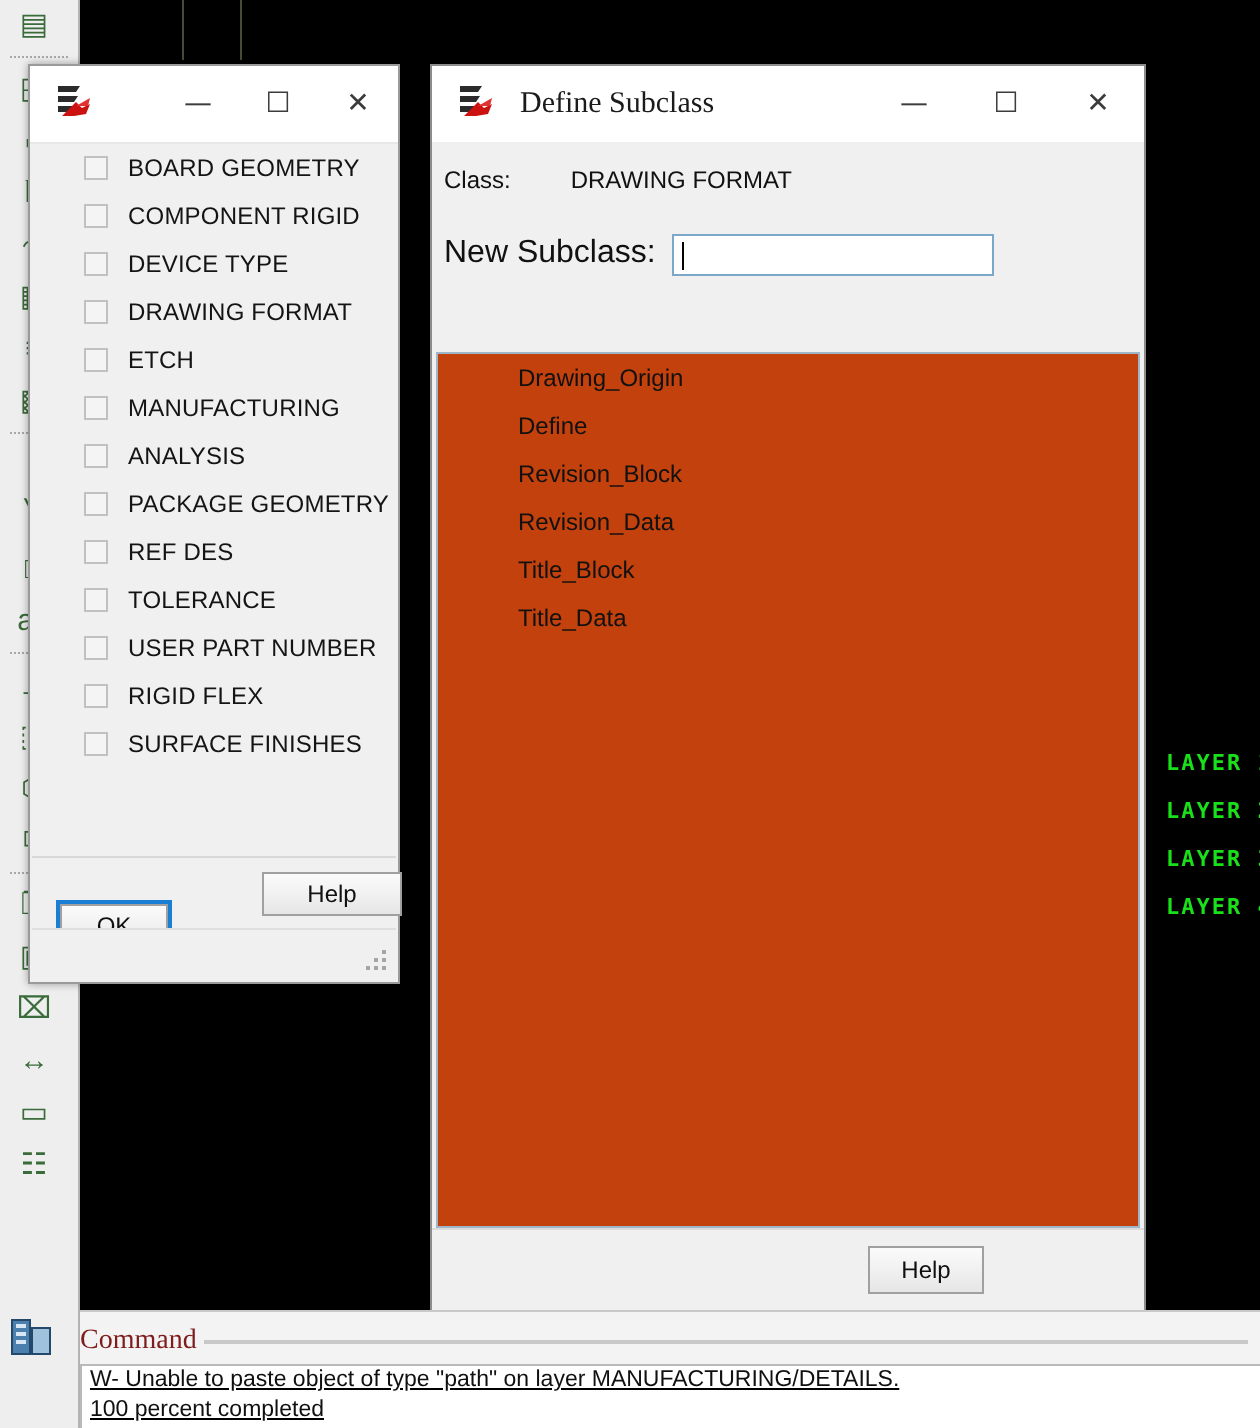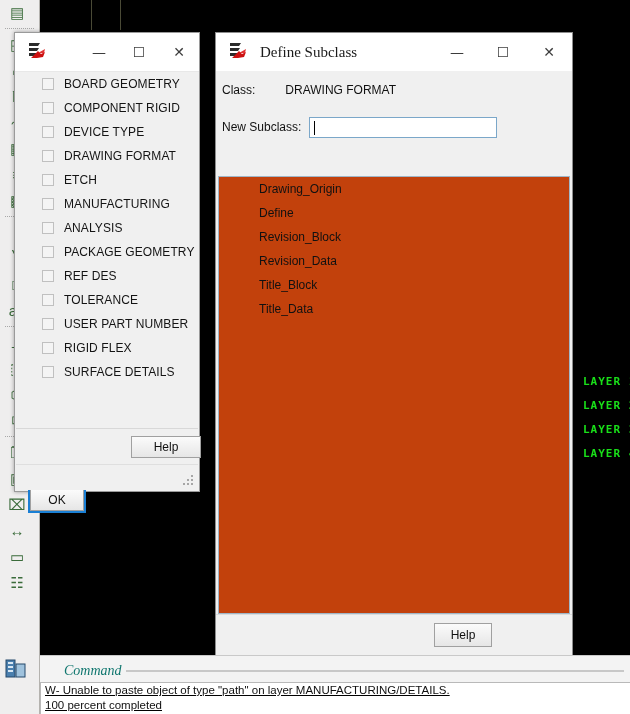--- a/index.html
+++ b/index.html
@@ -178,21 +178,21 @@
     display: flex;
     align-items: center;
     justify-content: center;
     box-sizing: border-box;
     font-family: "Liberation Sans", sans-serif;
   }
   .btn.default {
     outline: 2px solid #1a7fd4;
     outline-offset: 0px;
   }
-  #ok-btn   { left: 14px;  top: 23px; width: 54px; height: 22px; margin-top: 37px; }
+  #ok-btn   { left: 14px;  top: 23px; width: 54px; height: 22px; }
   #help-btn-left { left: 115px; top: 7px; width: 70px; height: 22px; }
 
   .class-resize {
     position: absolute;
     left: 1px; right: 1px; bottom: 1px;
     height: 25px;
     background: #f0f0f0;
     border-top: 1px solid #dfdfdf;
   }
   .grip {
@@ -238,21 +238,21 @@
   .newsub-row {
     position: absolute;
     left: 0; top: 44px;
     height: 24px;
     display: flex;
     align-items: center;
     width: 100%;
   }
   .newsub-row .lbl {
     margin-left: 6px;
-    font-size: 12px;
+    font-size: 16px;
     color: #111;
     white-space: nowrap;
   }
   .newsub-input {
     margin-left: 8px;
     flex: 1;
     margin-right: 75px;
     height: 21px;
     background: #ffffff;
     border: 1px solid #7ba7c9;
@@ -314,25 +314,24 @@
     border-top: 1px solid #c9c9c9;
     box-sizing: border-box;
   }
   .cmd-label-row {
     position: absolute;
     left: 0; top: 4px; right: 0; height: 22px;
     display: flex;
     align-items: center;
   }
   .cmd-label {
-    margin-left: 24px;
+    margin-left: 0;
     font-size: 14px;
     font-family: "Liberation Serif", serif;
-    color: #0f766e;
-    font-style: italic;
+    color: #7f1d1d;
   }
   .cmd-rule {
     flex: 1;
     height: 2px;
     margin-left: 4px;
     margin-right: 6px;
     background: #c8c8c8;
   }
   .console {
     position: absolute;
@@ -510,21 +509,21 @@
         <div class="class-item">
           <span class="cb"></span>
           <span class="class-label">USER PART NUMBER</span>
         </div>
         <div class="class-item">
           <span class="cb"></span>
           <span class="class-label">RIGID FLEX</span>
         </div>
         <div class="class-item">
           <span class="cb"></span>
-          <span class="class-label">SURFACE DETAILS</span>
+          <span class="class-label">SURFACE FINISHES</span>
         </div>
       </div>
 
     <div class="class-footer">
       <div class="btn default" id="ok-btn">OK</div>
       <div class="btn" id="help-btn-left">Help</div>
     </div>
 
     <div class="class-resize">
       <div class="grip">

